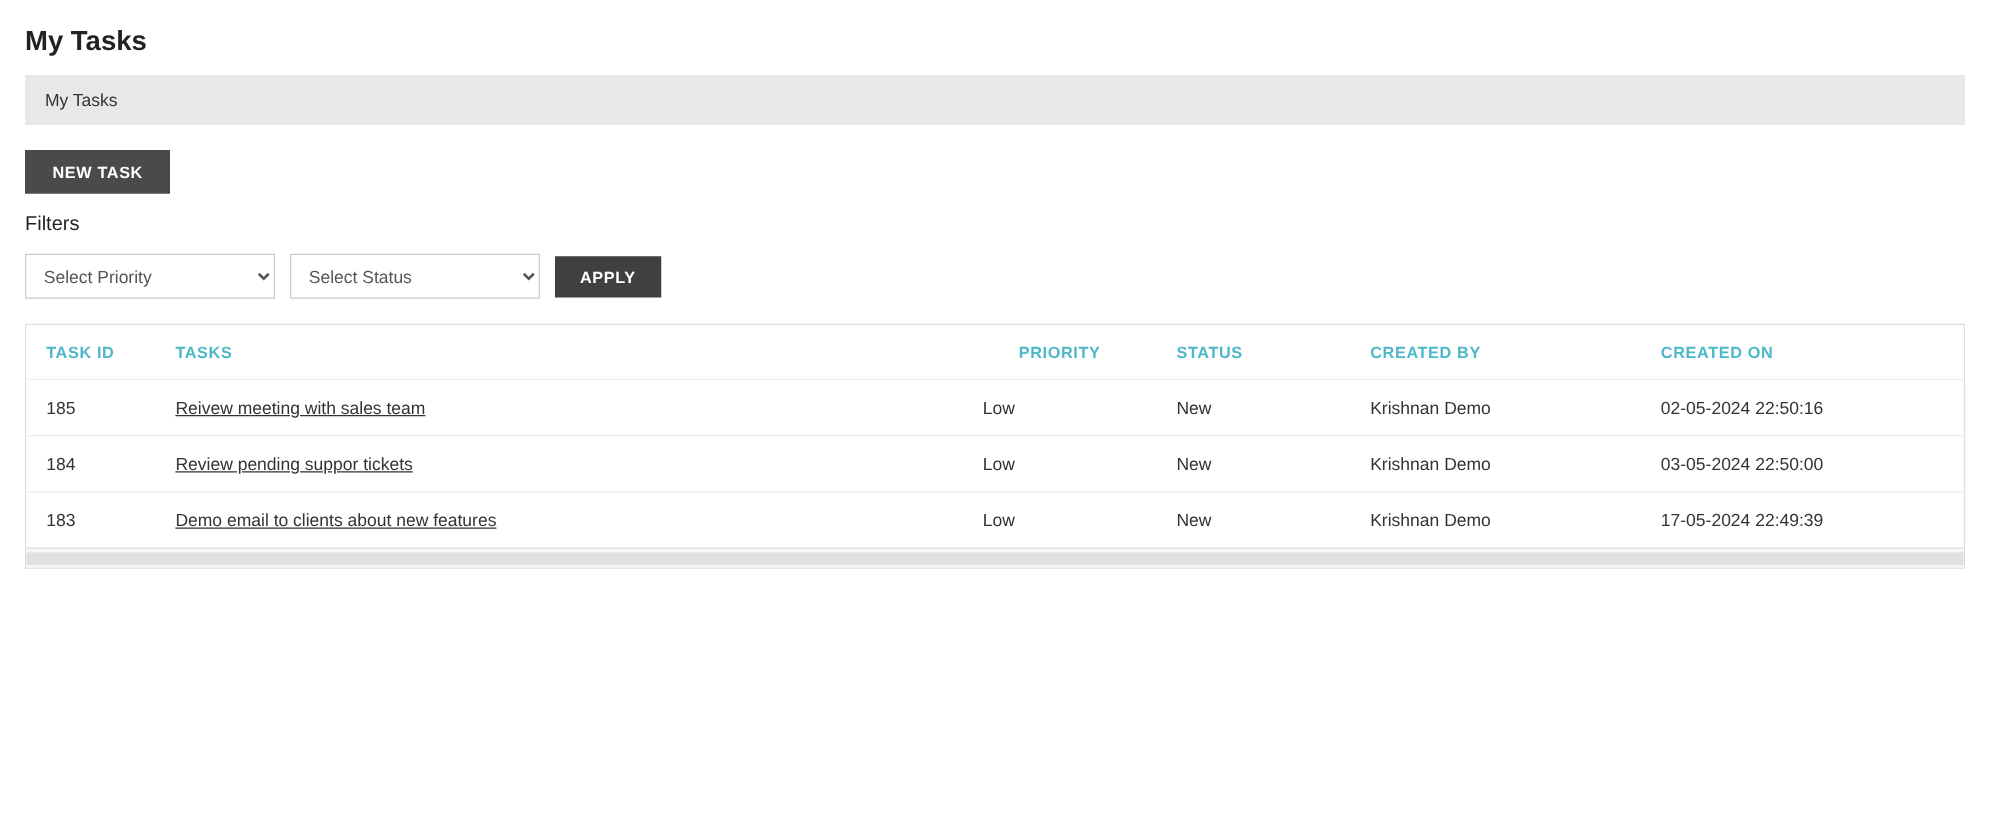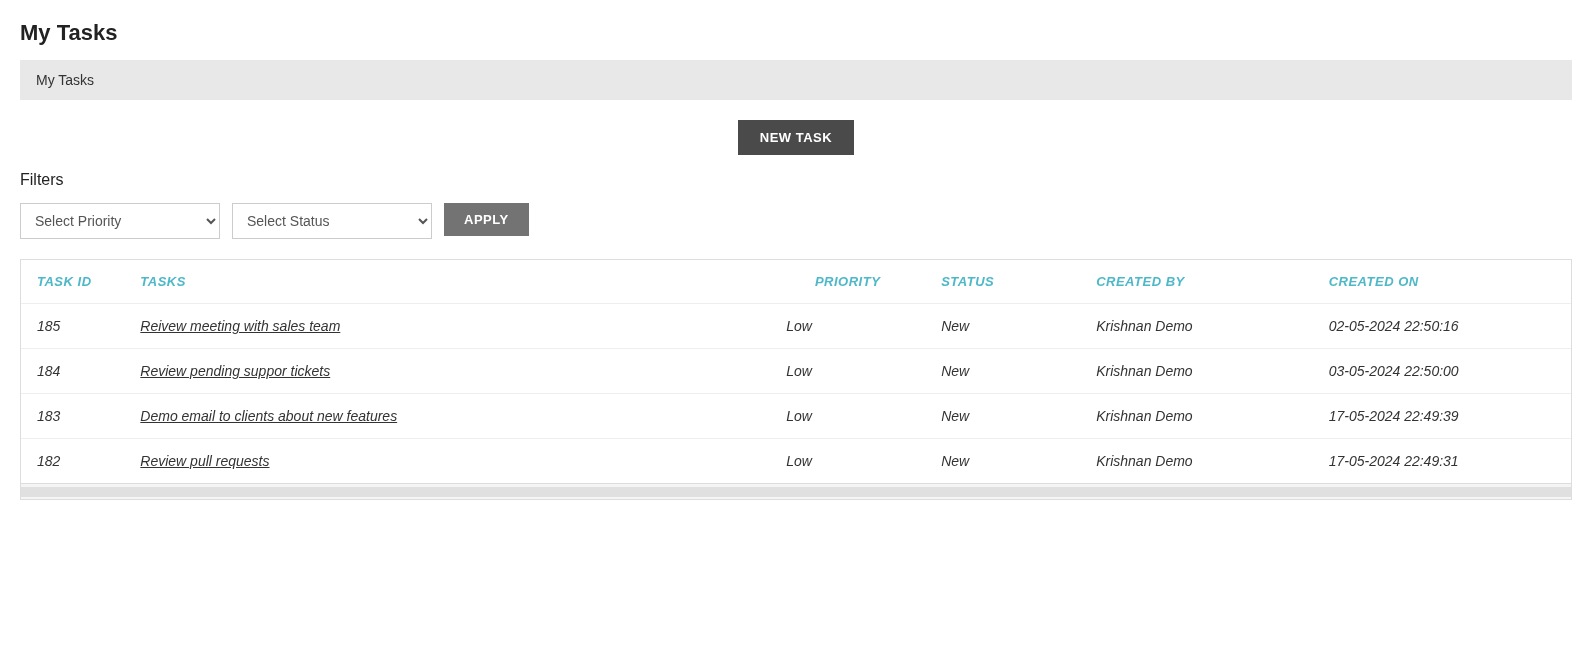--- a/index.html
+++ b/index.html
@@ -32,21 +32,21 @@
     .breadcrumb-bar {
       background: #e8e8e8;
       padding: 12px 16px;
       margin-bottom: 20px;
       font-size: 14px;
       color: #333;
     }
 
     .toolbar {
       display: flex;
-      justify-content: center;
+      justify-content: flex-start;
       margin-bottom: 16px;
     }
 
     .new-task-btn {
       background: #4a4a4a;
       color: #fff;
       border: none;
       padding: 10px 22px;
       font-size: 13px;
       font-weight: bold;
@@ -61,52 +61,51 @@
 
     .filters-label {
       font-size: 16px;
       font-weight: normal;
       margin-bottom: 14px;
       color: #222;
     }
 
     .filters-row {
       display: flex;
-      align-items: flex-start;
+      align-items: center;
       gap: 12px;
     }
 
     .filter-select {
       width: 200px;
       padding: 8px 10px;
       border: 1px solid #ccc;
       background: #fff;
       font-size: 14px;
       color: #555;
       appearance: auto;
       cursor: pointer;
     }
 
     .apply-btn {
-      background: #737373;
+      background: #404040;
       color: #fff;
       border: none;
       padding: 9px 20px;
       font-size: 13px;
       font-weight: bold;
       letter-spacing: 0.5px;
       cursor: pointer;
       text-transform: uppercase;
     }
 
     .table-container {
       border: 1px solid #ddd;
       overflow-x: auto;
       margin-bottom: 16px;
-      font-style: italic;
     }
 
     table {
       width: 100%;
       border-collapse: collapse;
       min-width: 1000px;
     }
 
     thead tr {
       background: #fff;
@@ -232,27 +231,19 @@
             <td>03-05-2024 22:50:00</td>
           </tr>
           <tr>
             <td>183</td>
             <td><a class="task-link" href="#">Demo email to clients about new features</a></td>
             <td>Low</td>
             <td>New</td>
             <td>Krishnan Demo</td>
             <td>17-05-2024 22:49:39</td>
           </tr>
-          <tr>
-            <td>182</td>
-            <td><a class="task-link" href="#">Review pull requests</a></td>
-            <td>Low</td>
-            <td>New</td>
-            <td>Krishnan Demo</td>
-            <td>17-05-2024 22:49:31</td>
-          </tr>
         </tbody>
     </table>
     <div class="scrollbar-row">
       <div class="h-scrollbar"></div>
     </div>
   </div>
 </div>
 
 </body></html>

